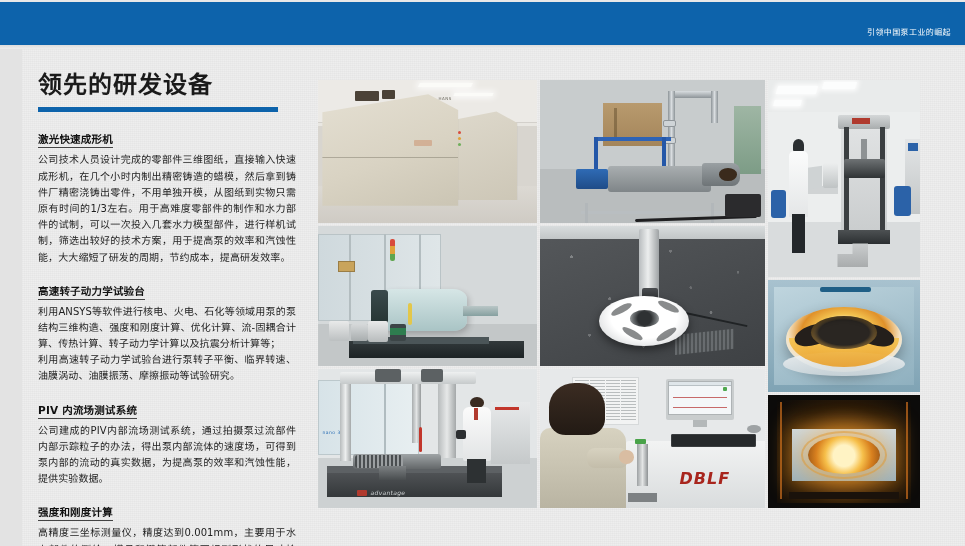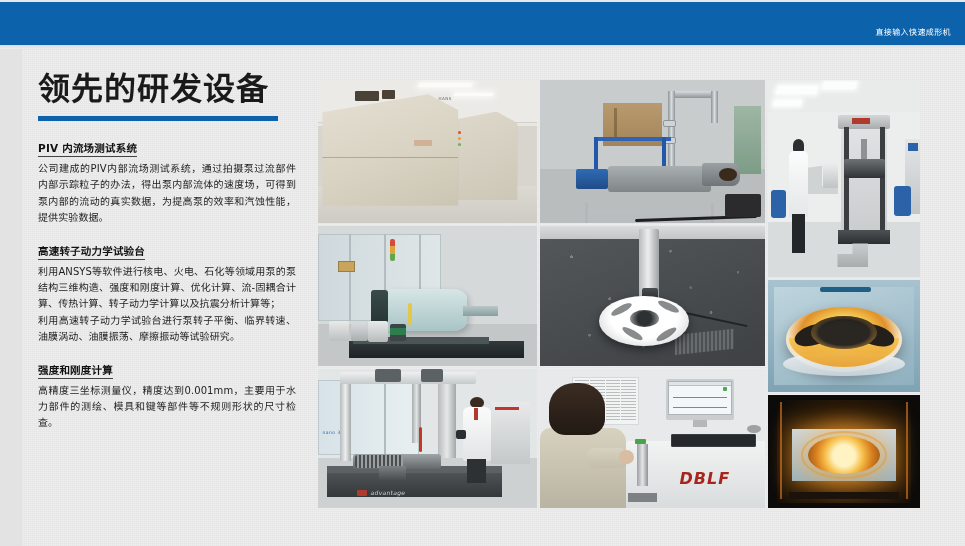--- a/index.html
+++ b/index.html
@@ -72,21 +72,21 @@
     position:absolute; left:0; top:49px; width:22px; height:497px;
     background:#e3e3e3;
   }
 
   
   .left-col {
     position:absolute; left:38px; top:72px; width:258px;
     z-index:2;
   }
   .page-title {
-    font-size:32px; font-weight:bold; color:#1a1a1a;
+    font-size:24px; font-weight:bold; color:#1a1a1a;
     letter-spacing:1px; line-height:1.1;
   }
   .title-rule {
     width:240px; height:5px; background:#0d63ab;
     margin-top:9px; margin-bottom:16px;
   }
   .section { margin-bottom:14px; }
   .section-title {
     font-size:10.5px; font-weight:bold; color:#111;
     border-bottom:1px solid #444;
@@ -724,40 +724,44 @@
 </style>
 </head>
 <body>
 
 <div class="page-bg"></div>
 
 <div class="header">
   <div class="header-rule-top"></div>
 
 
-  <div class="header-slogan">直接输入快速成形机</div>
+  <div class="header-slogan">引领中国泵工业的崛起</div>
 </div>
 <div class="header-shadow"></div>
 <div class="left-strip"></div>
 
 <div class="left-col">
 
   <div class="page-title">领先的研发设备</div>
   <div class="title-rule"></div>
 
-
   <div class="section">
-    <div class="section-title">PIV 内流场测试系统</div>
-    <div class="section-body">公司建成的PIV内部流场测试系统，通过拍摄泵过流部件内部示踪粒子的办法，得出泵内部流体的速度场，可得到泵内部的流动的真实数据，为提高泵的效率和汽蚀性能，提供实验数据。</div>
+    <div class="section-title">激光快速成形机</div>
+    <div class="section-body">公司技术人员设计完成的零部件三维图纸，直接输入快速成形机，在几个小时内制出精密铸造的蜡模，然后拿到铸件厂精密浇铸出零件，不用单独开模，从图纸到实物只需原有时间的1/3左右。用于高难度零部件的制作和水力部件的试制，可以一次投入几套水力模型部件，进行样机试制，筛选出较好的技术方案，用于提高泵的效率和汽蚀性能，大大缩短了研发的周期，节约成本，提高研发效率。</div>
   </div>
 
   <div class="section">
     <div class="section-title">高速转子动力学试验台</div>
     <div class="section-body" style="white-space:pre-line">利用ANSYS等软件进行核电、火电、石化等领域用泵的泵结构三维构造、强度和刚度计算、优化计算、流-固耦合计算、传热计算、转子动力学计算以及抗震分析计算等；
 利用高速转子动力学试验台进行泵转子平衡、临界转速、油膜涡动、油膜振荡、摩擦振动等试验研究。</div>
+  </div>
+
+  <div class="section">
+    <div class="section-title">PIV 内流场测试系统</div>
+    <div class="section-body">公司建成的PIV内部流场测试系统，通过拍摄泵过流部件内部示踪粒子的办法，得出泵内部流体的速度场，可得到泵内部的流动的真实数据，为提高泵的效率和汽蚀性能，提供实验数据。</div>
   </div>
 
   <div class="section">
     <div class="section-title">强度和刚度计算</div>
     <div class="section-body">高精度三坐标测量仪，精度达到0.001mm，主要用于水力部件的测绘、模具和键等部件等不规则形状的尺寸检查。</div>
   </div>
 
 </div>
 
 <div class="gallery">

